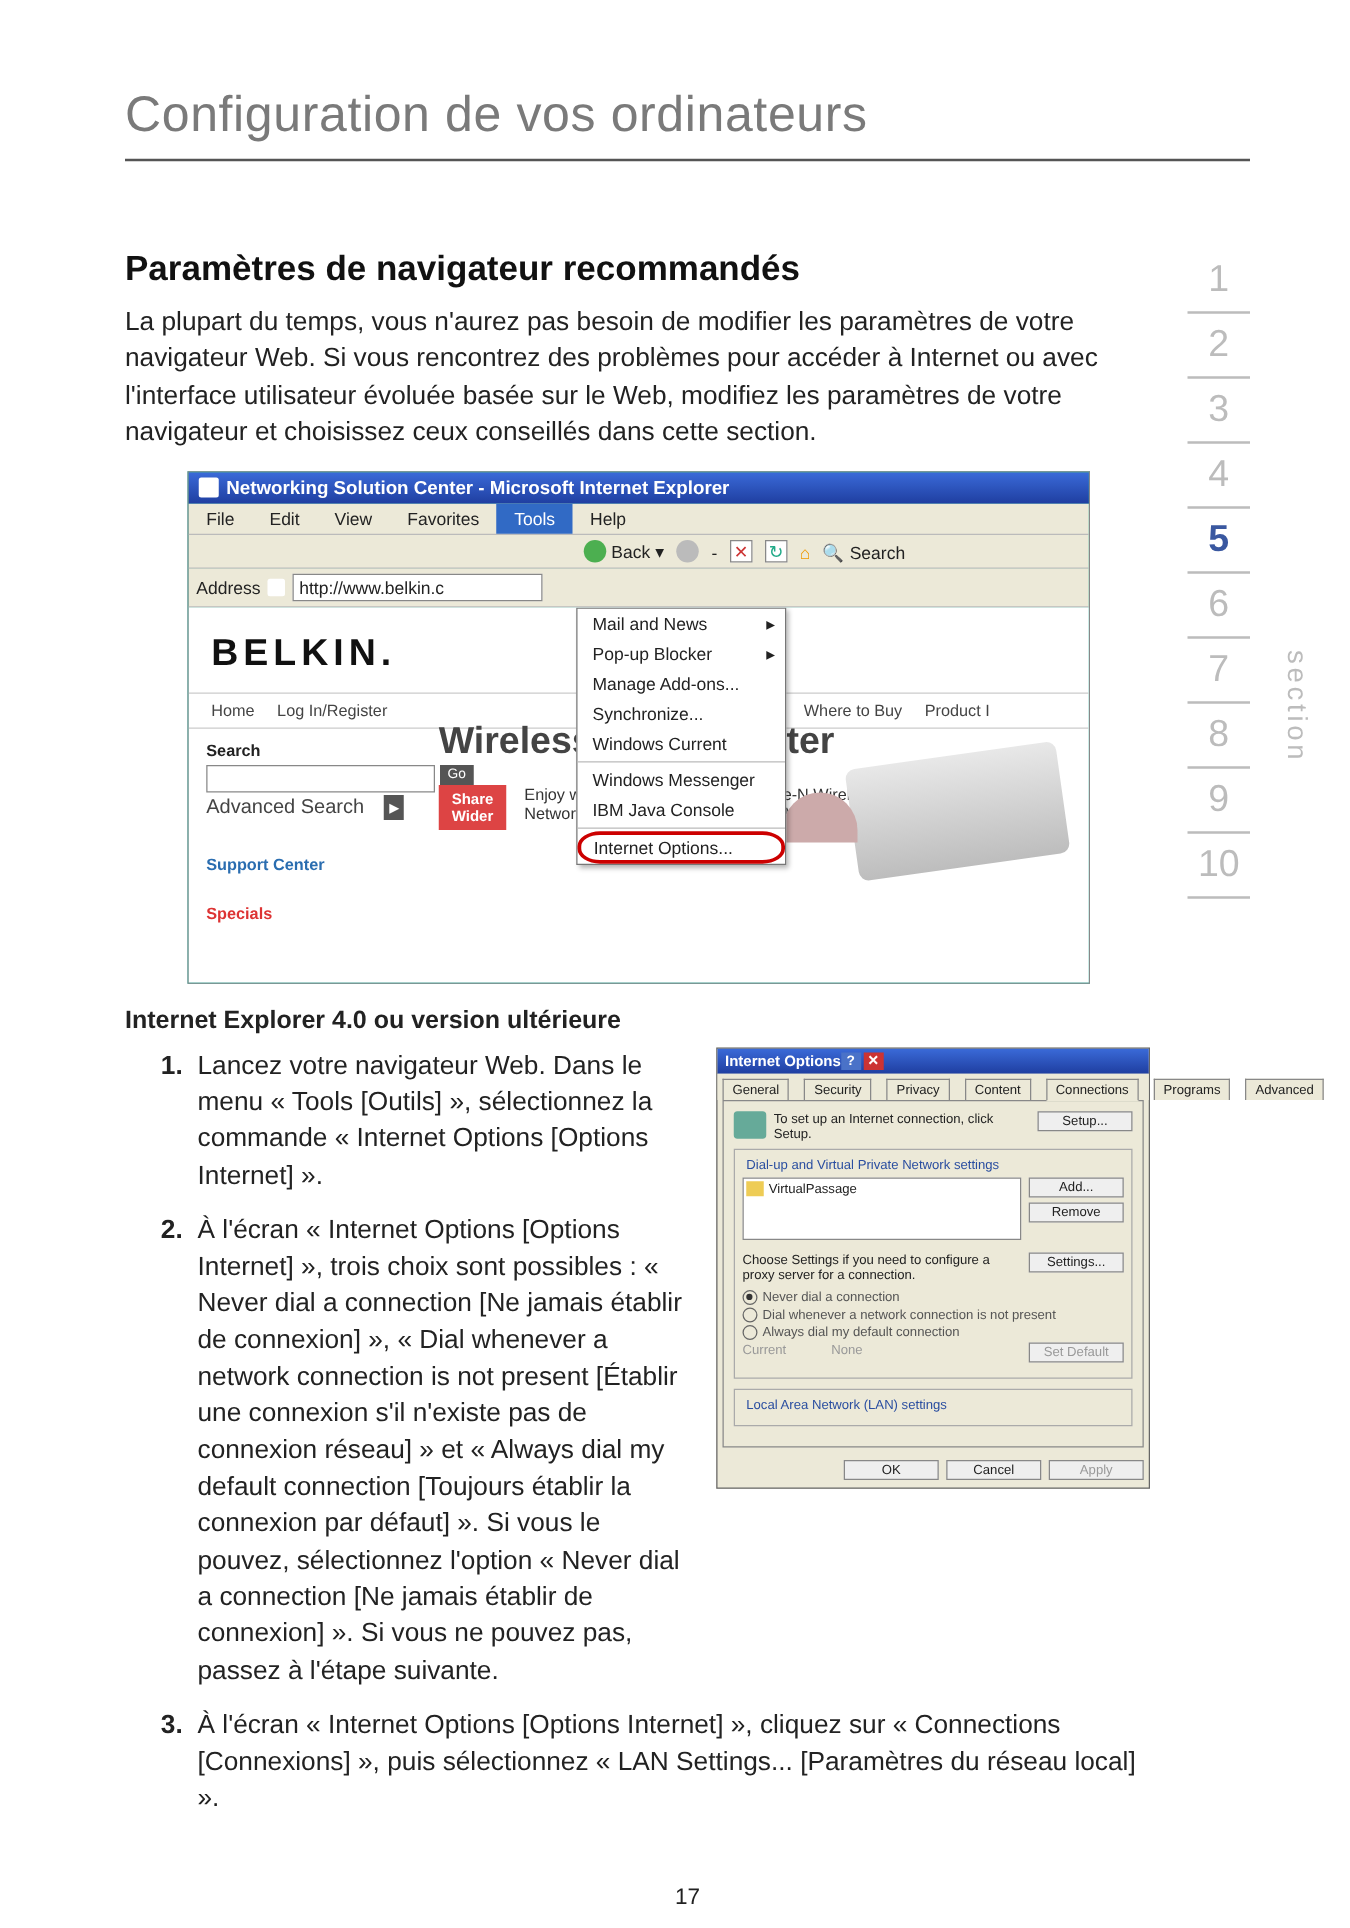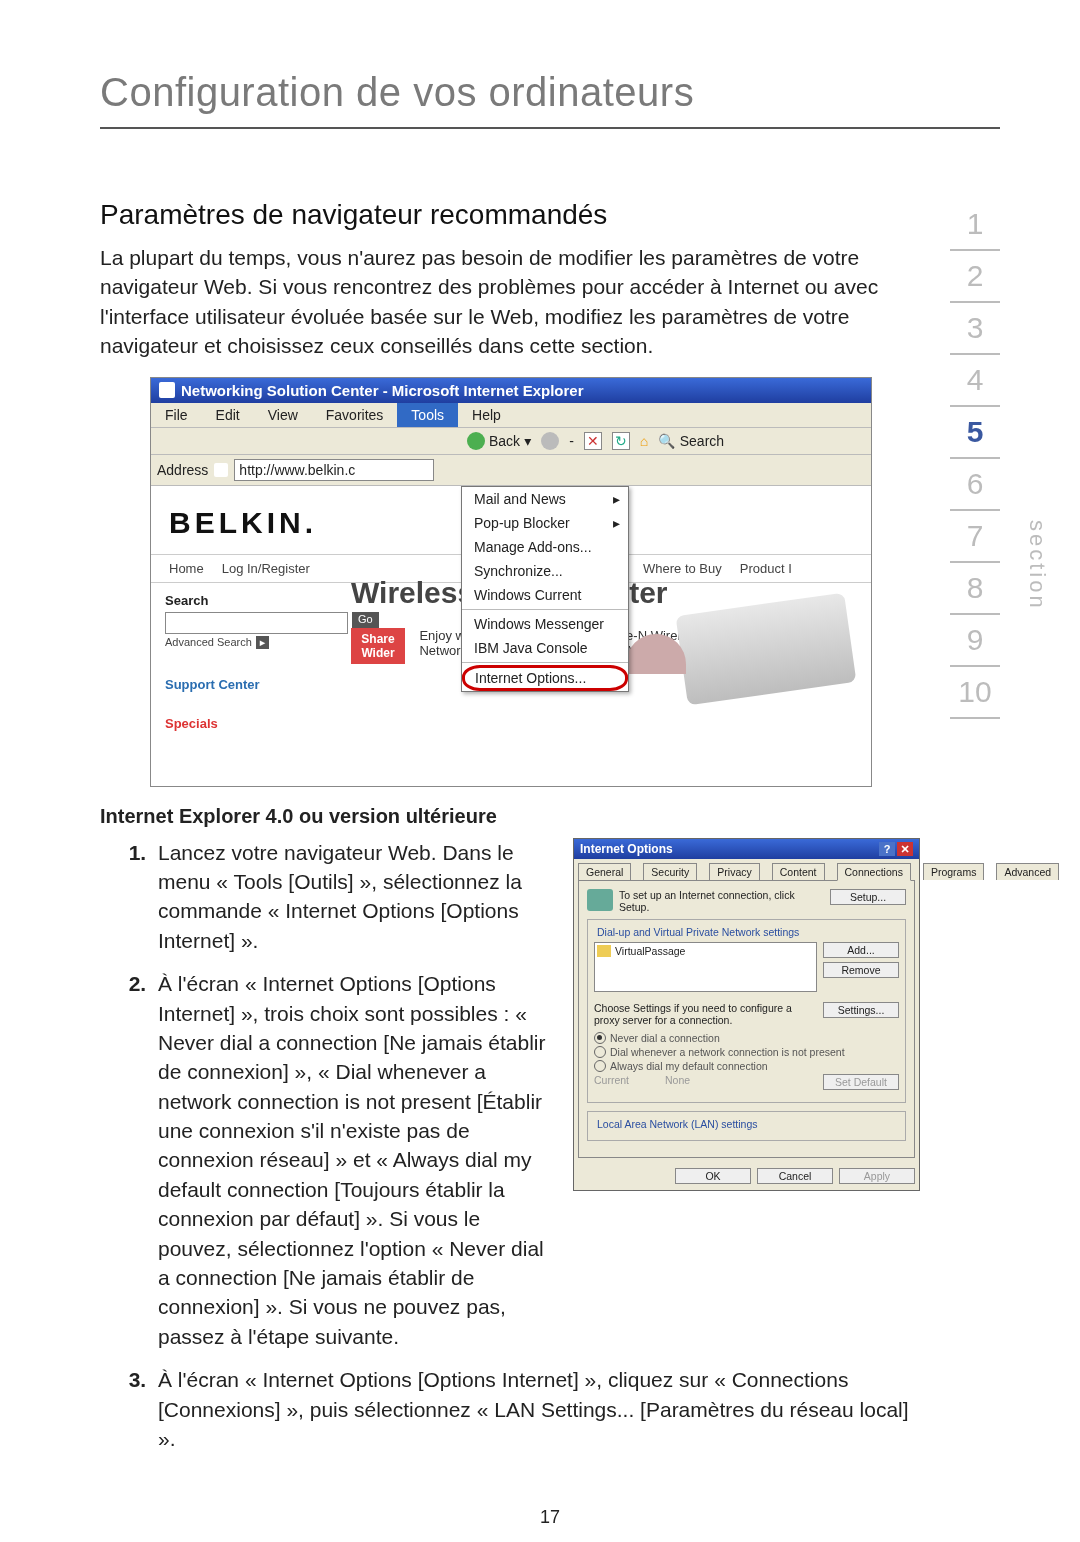--- a/index.html
+++ b/index.html
@@ -1,68 +1,68 @@
 <!DOCTYPE html>
 <html><head>
 <meta charset="utf-8">
 <style>
   body{margin:0;background:#fff;font-family:Arial,Helvetica,sans-serif;color:#222;width:1080px}
   .page{padding:70px 80px 40px 100px;position:relative}
   .chapter-title{font-size:40px;color:#7a7a7a;font-weight:300;padding-bottom:12px;border-bottom:2px solid #555;margin-bottom:70px;letter-spacing:0.5px}
   .main-cols{display:flex;gap:30px}
   .content{flex:1}
-  .section-heading{font-size:28px;font-weight:normal;color:#111;margin:0 0 12px 0}
+  .section-heading{font-size:28px;font-weight:bold;color:#111;margin:0 0 12px 0}
   .intro-para{font-size:21px;line-height:1.4;margin:0 0 16px 0}
   .screenshot-box{border:1px solid #888;background:#14b8a6;font-family:Tahoma,Arial,sans-serif;margin:0 0 18px 50px;width:720px}
   .ie-titlebar{background:linear-gradient(#3a6ad8,#1f3ea0);color:#fff;font-size:15px;font-weight:bold;padding:4px 8px;display:flex;align-items:center;gap:6px}
   .ie-icon{width:16px;height:16px;background:#fff;border-radius:2px;display:inline-block}
   .ie-menubar{display:flex;background:#ece9d8;border-bottom:1px solid #bbb;font-size:14px}
   .ie-menubar span{padding:4px 14px}
-  .ie-toolbar{display:flex;align-items:center;background:#ece9d8;border-bottom:1px solid #bbb;padding:4px 6px;gap:10px;font-size:14px}
+  .ie-toolbar{display:flex;align-items:flex-end;background:#ece9d8;border-bottom:1px solid #bbb;padding:4px 6px;gap:10px;font-size:14px}
   .tb-btn{display:flex;align-items:center;gap:4px}
   .circ{width:18px;height:18px;border-radius:50%;display:inline-block}
   .green{background:#4caf50}
   .gray{background:#bbb}
   .sq{width:16px;height:16px;border:1px solid #888;display:inline-block;background:#fff}
   .ie-addr{display:flex;align-items:center;background:#ece9d8;border-bottom:1px solid #bbb;padding:4px 6px;font-size:14px;gap:6px}
   .addr-field{flex:0 0 190px;background:#fff;border:1px solid #888;padding:2px 4px;overflow:hidden;white-space:nowrap}
   .tools-menu{position:absolute;left:310px;top:0;background:#fff;border:1px solid #777;font-size:14px;box-shadow:2px 2px 4px rgba(0,0,0,.3);z-index:5}
   .tools-menu div{padding:4px 24px 4px 12px;white-space:nowrap;position:relative}
   .tools-menu .sep{border-top:1px solid #bbb;margin:2px 0;padding:0;height:0}
   .tools-menu .arrow::after{content:"▸";position:absolute;right:8px}
   .tools-menu .circled{border:3px solid #c00;border-radius:18px/12px;padding:2px 20px 2px 10px}
   .ie-body{position:relative;background:#fff;height:300px;overflow:hidden}
   .belkin-logo{font-size:30px;font-weight:900;letter-spacing:4px;color:#111;padding:20px 0 14px 18px}
   .belkin-nav{display:flex;gap:18px;font-size:13px;padding:6px 18px;border-top:1px solid #ccc;border-bottom:1px solid #ccc;color:#444}
   .belkin-left{width:180px;padding:10px 14px;font-size:13px}
   .belkin-search-label{font-weight:bold;margin-bottom:4px}
   .belkin-search-box{display:flex;gap:4px;margin-bottom:2px}
   .belkin-search-box input{flex:1;border:1px solid #888;height:18px}
   .go-btn{background:#555;color:#fff;font-size:11px;padding:1px 6px}
-  .adv{font-size:11px;color:#444;display:flex;align-items:center;gap:4px}
+  .adv{font-size:16px;color:#444;display:flex;align-items:center;gap:16px}
   .support{color:#2a6db0;font-weight:bold;margin-top:28px}
   .specials{color:#d33;font-weight:bold;margin-top:24px}
   .belkin-main{position:absolute;left:200px;top:90px;right:10px}
   .wireless-title{font-size:30px;font-weight:800;color:#444}
   .share-box{background:#d44;color:#fff;font-weight:bold;font-size:12px;text-align:center;width:54px;padding:4px 0;display:inline-block;margin-top:18px;vertical-align:top}
   .share-text{display:inline-block;font-size:13px;color:#333;margin-left:10px;width:320px;vertical-align:top;margin-top:18px}
   .router-img{position:absolute;right:10px;bottom:-30px;width:170px;height:90px;background:linear-gradient(#e8e8e8,#bdbdbd);border-radius:8px;transform:rotate(-8deg)}
   .face{position:absolute;left:275px;bottom:-10px;width:60px;height:40px;background:#caa;border-radius:40px 40px 0 0}
   .belkin-row{display:flex}
   .tech{font-size:14px;color:#555;padding:24px 0 0 12px}
 
   .sub-heading{font-size:20px;font-weight:bold;margin:10px 0 10px 0}
   .steps-wrap{display:flex;gap:20px;align-items:flex-start}
   .steps-text{flex:1}
   ol.steps{font-size:21px;line-height:1.4;padding-left:52px;margin:0}
   ol.steps li{margin-bottom:14px;padding-left:6px}
   ol.steps li::marker{font-weight:bold}
 
   .dialog{width:345px;border:1px solid #666;background:#ece9d8;font-family:Tahoma,Arial,sans-serif;font-size:10.5px;flex-shrink:0}
-  .dlg-title{background:linear-gradient(#3a6ad8,#1f3ea0);color:#fff;font-weight:bold;padding:3px 6px;display:flex;justify-content:space-between;font-size:12px}
+  .dlg-title{background:linear-gradient(#3a6ad8,#1f3ea0);color:#fff;font-weight:bold;padding:3px 6px;display:flex;font-size:12px}
   .dlg-title-btns{display:flex;gap:2px}
   .dlg-tb{width:16px;height:14px;background:#c33;color:#fff;text-align:center;line-height:14px;font-size:11px}
   .dlg-tb.help{background:#4a72c8}
   .dlg-tabs{display:flex;background:#ece9d8;padding:4px 4px 0 4px;gap:12px;font-size:10.5px}
   .dlg-tab{border:1px solid #888;border-bottom:none;padding:2px 7px;background:#ece9d8;position:relative}
   .dlg-tab.active{background:#ece9d8;z-index:2;border-bottom:1px solid #ece9d8;margin-bottom:-1px}
   .dlg-body{border:1px solid #888;margin:0 4px 4px 4px;padding:8px;background:#ece9d8}
   .dlg-row{display:flex;align-items:flex-start;gap:6px;margin-bottom:6px}
   .dlg-icon{width:26px;height:22px;background:#6a9;border-radius:3px;flex-shrink:0}
   .dlg-btn{border:1px solid #888;background:#efefef;padding:1px 0;width:74px;text-align:center;font-size:10.5px}

